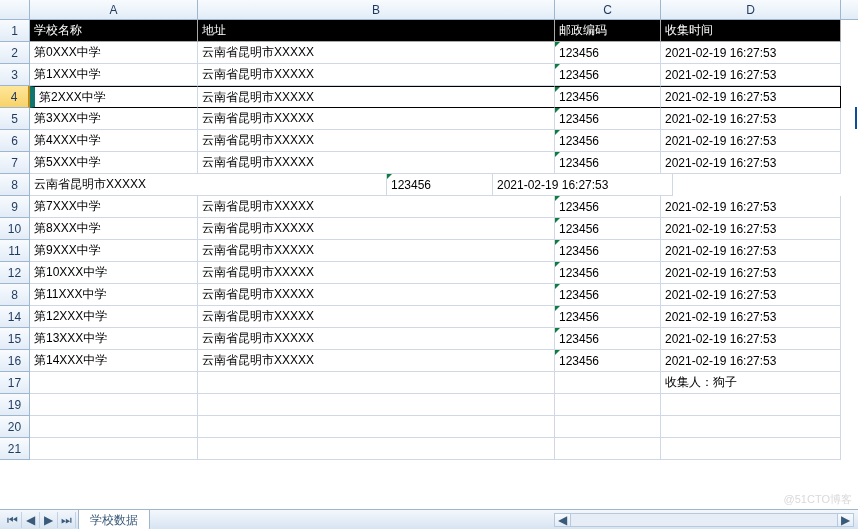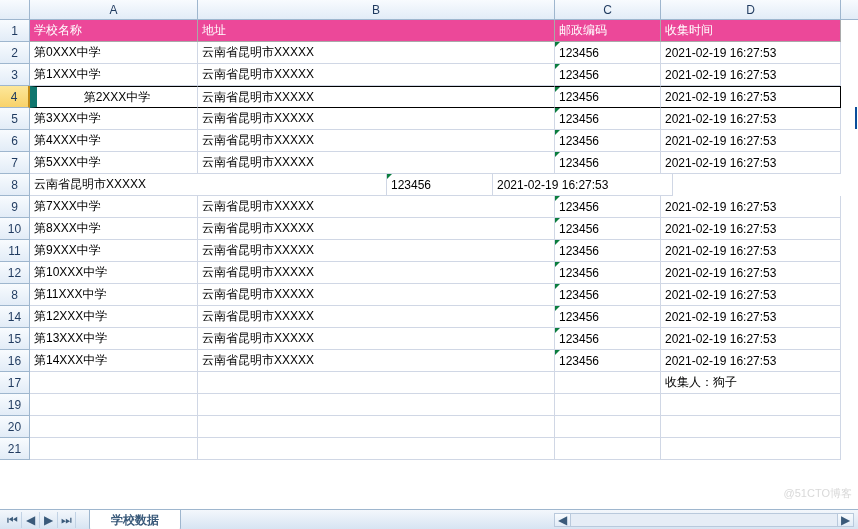--- a/index.html
+++ b/index.html
@@ -8,33 +8,33 @@
 .hdr { display:flex; height:20px; background:linear-gradient(#f8fbfe,#e2ecf7); border-bottom:1px solid #9eb6ce; }
 .corner { width:30px; border-right:1px solid #9eb6ce; background:linear-gradient(#f8fbfe,#e2ecf7); }
 .colh { border-right:1px solid #9eb6ce; display:flex; align-items:center; justify-content:center; color:#1f3a5f; cursor:pointer; }
 .cA{width:168px}.cB{width:357px}.cC{width:106px}.cD{width:180px}
 .rows { }
 .row { display:flex; height:22px; }
 .rh { width:30px; border-right:1px solid #9eb6ce; border-bottom:1px solid #9eb6ce; background:linear-gradient(#f8fbfe,#e2ecf7); display:flex; align-items:center; justify-content:center; color:#1f3a5f; cursor:pointer; }
 .rh.sel { background:linear-gradient(#fde79a,#f8d26a); border-right:2px solid #c28a17; }
 .cell { border-right:1px solid #d0d7e5; border-bottom:1px solid #d0d7e5; padding:0 4px; display:flex; align-items:center; overflow:hidden; white-space:nowrap; position:relative; }
 .cell.cA{width:168px}.cell.cB{width:357px}.cell.cC{width:106px}.cell.cD{width:180px}
-.row.hd .cell { background:#ec4899; color:#fff; border-right:1px solid #a9a9a9; border-bottom:1px solid #a9a9a9;}
+.row.hd .cell { background:#000000; color:#fff; border-right:1px solid #a9a9a9; border-bottom:1px solid #a9a9a9;}
 .row.sel .cell { border-top:1px solid #000; border-bottom:1px solid #000; }
-.row.sel .cell.cA { border-left:7px solid #0f766e;justify-content:center; }
+.row.sel .cell.cA { border-left:5px solid #0f766e; }
 .row.sel .cell.cD { border-right:1px solid #000; }
 .tri { position:absolute; left:0; top:0; width:0; height:0; border-style:solid; border-width:5px 5px 0 0; border-color:#0b7d3e transparent transparent; }
 .footer { position:absolute; left:0; bottom:0; height:20px; width:858px; background:linear-gradient(#f3f7fc,#d7e4f2); border-top:1px solid #9eb6ce; display:flex; align-items:center; }
 .nav { display:flex; align-items:center; gap:0; padding-left:4px;}
 .navb { width:18px; height:16px; display:flex; align-items:center; justify-content:center; cursor:pointer; color:#3a5a7a; border-right:1px solid #c2d2e4; }
-.tab { margin-left:13px; background:#fff; border:1px solid #9eb6ce; border-bottom:none; border-radius:0 0 4px 4px; padding:2px 21px; font-weight:bold; color:#3a5a7a; cursor:pointer; }
+.tab { margin-left:2px; background:#fff; border:1px solid #9eb6ce; border-bottom:none; border-radius:0 0 4px 4px; padding:2px 11px; font-weight:normal; color:#3a5a7a; cursor:pointer; }
 .scroll { margin-left:auto; margin-right:4px; width:300px; height:14px; background:#e6edf6; border:1px solid #b9c9dc; display:flex; }
 .sb { width:16px; background:linear-gradient(#f8fbfe,#e2ecf7); border-right:1px solid #b9c9dc; display:flex;align-items:center;justify-content:center;color:#3a5a7a;cursor:pointer;}
 .sb.r{border-left:1px solid #b9c9dc;border-right:none;margin-left:auto;}
-.watermark{position:absolute;right:6px;bottom:28px;color:#d9d9d9;font-size:11px;}
+.watermark{position:absolute;right:6px;bottom:22px;color:#d9d9d9;font-size:11px;}
 .vedge{position:absolute;right:1px;top:107px;width:2px;height:22px;background:#0a4e9b;}
 .mono{font-family:Consolas,monospace;}
 </style>
 </head>
 <body>
 
 <div class="sheet">
  <div class="hdr">
   <div class="corner"></div>
   <div class="colh cA">A</div>

